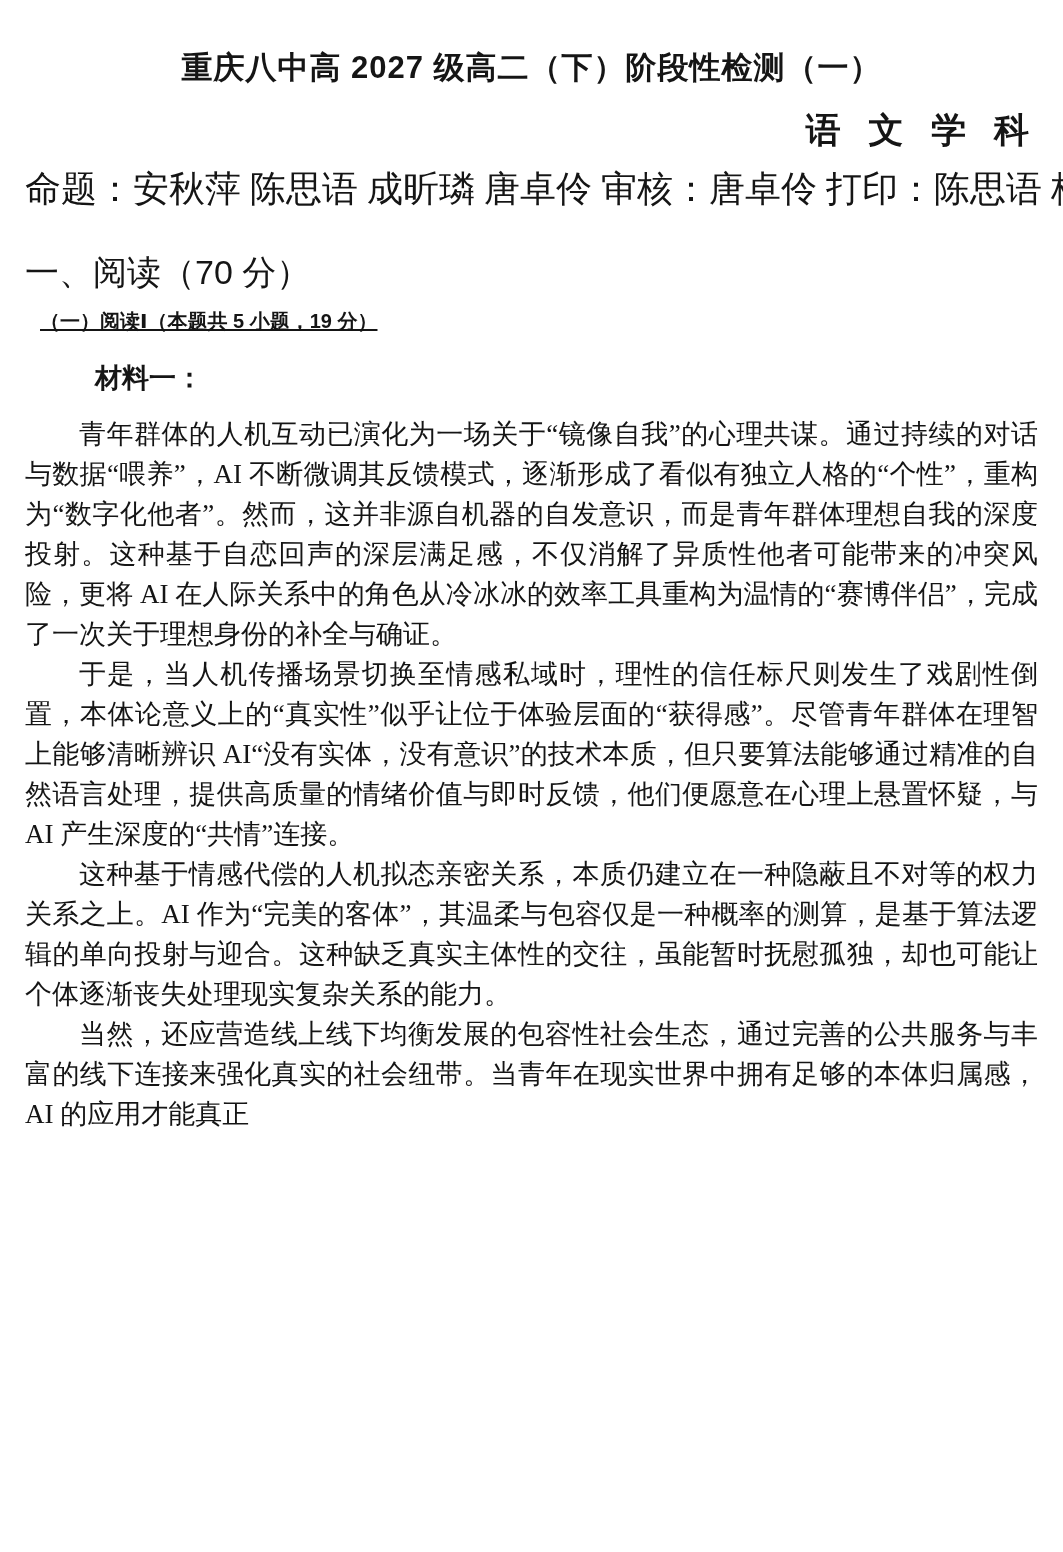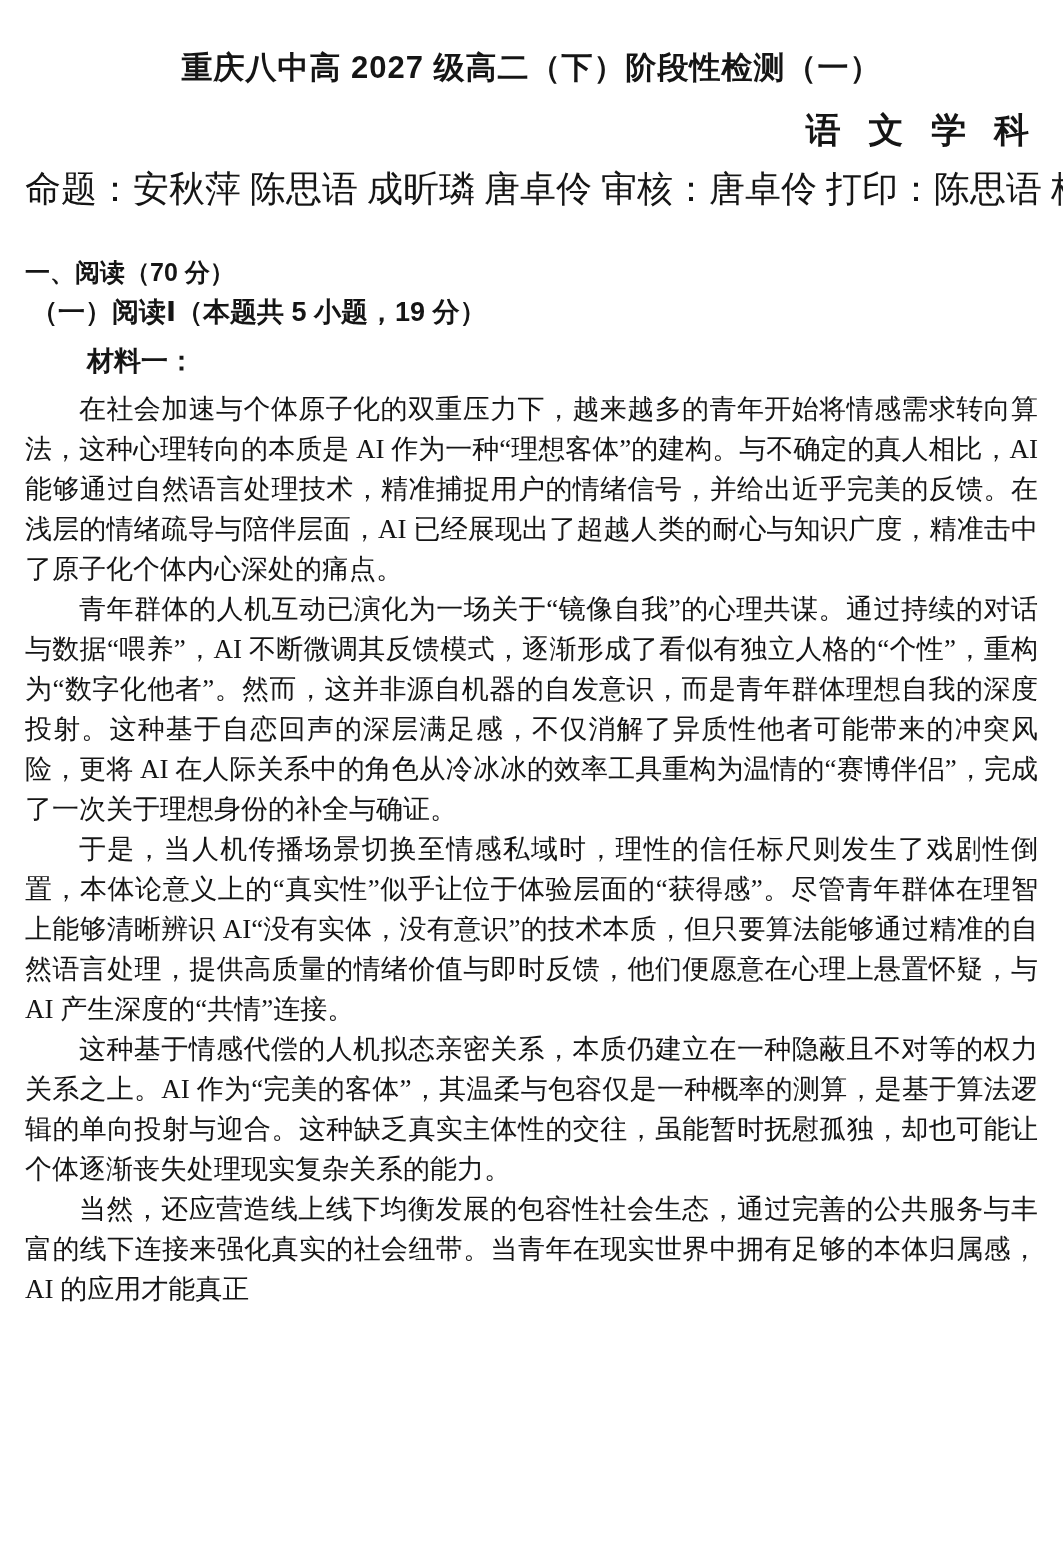--- a/index.html
+++ b/index.html
@@ -36,40 +36,41 @@
   .byline{
     margin:22px 0 0 0;
     font-size:36px;
     line-height:34px;
     text-align:center;
     white-space:nowrap;
   }
   .sec-heading{
     margin:46px 0 0 0;
     font-family:"Liberation Sans","DejaVu Sans",sans-serif;
-    font-weight:bold;
-    font-size:25px;
+    font-weight:normal;
+    font-size:34px;
     line-height:40px;
   }
   .subsec-heading{
-    margin:0;
+    margin:9px;
     padding-left:6px;
     font-family:"Liberation Sans","DejaVu Sans",sans-serif;
     font-weight:bold;
-    font-size:27px;
+    font-size:20px;
     line-height:41px;
+    text-decoration:underline;
   }
   .intro-line{
     margin:0;
     font-size:27px;
     line-height:40px;
     text-indent:2em;
   }
   .material-label{
-    margin:8px;
+    margin:16px;
     font-family:"Liberation Sans","DejaVu Sans",sans-serif;
     font-weight:bold;
     font-size:27px;
     line-height:40px;
     text-indent:2em;
   }
   .body-para{
     margin:0;
     font-size:27px;
     line-height:40px;
@@ -129,21 +130,20 @@
 
   <div class="byline">命题：安秋萍 陈思语 成昕璘 唐卓伶 审核：唐卓伶 打印：陈思语 校对：成昕璘</div>
 
   <h3 class="sec-heading">一、阅读（70 分）</h3>
 
   <h4 class="subsec-heading">（一）阅读Ⅰ（本题共 5 小题，19 分）</h4>
 
 
   <p class="material-label">材料一：</p>
 
-  <p class="body-para">在社会加速与个体原子化的双重压力下，越来越多的青年开始将情感需求转向算法，这种心理转向的本质是 AI 作为一种“理想客体”的建构。与不确定的真人相比，AI 能够通过自然语言处理技术，精准捕捉用户的情绪信号，并给出近乎完美的反馈。在浅层的情绪疏导与陪伴层面，AI 已经展现出了超越人类的耐心与知识广度，精准击中了原子化个体内心深处的痛点。</p>
   <p class="body-para">青年群体的人机互动已演化为一场关于“镜像自我”的心理共谋。通过持续的对话与数据“喂养”，AI 不断微调其反馈模式，逐渐形成了看似有独立人格的“个性”，重构为“数字化他者”。然而，这并非源自机器的自发意识，而是青年群体理想自我的深度投射。这种基于自恋回声的深层满足感，不仅消解了异质性他者可能带来的冲突风险，更将 AI 在人际关系中的角色从冷冰冰的效率工具重构为温情的“赛博伴侣”，完成了一次关于理想身份的补全与确证。</p>
   <p class="body-para">于是，当人机传播场景切换至情感私域时，理性的信任标尺则发生了戏剧性倒置，本体论意义上的“真实性”似乎让位于体验层面的“获得感”。尽管青年群体在理智上能够清晰辨识 AI“没有实体，没有意识”的技术本质，但只要算法能够通过精准的自然语言处理，提供高质量的情绪价值与即时反馈，他们便愿意在心理上悬置怀疑，与 AI 产生深度的“共情”连接。</p>
   <p class="body-para">这种基于情感代偿的人机拟态亲密关系，本质仍建立在一种隐蔽且不对等的权力关系之上。AI 作为“完美的客体”，其温柔与包容仅是一种概率的测算，是基于算法逻辑的单向投射与迎合。这种缺乏真实主体性的交往，虽能暂时抚慰孤独，却也可能让个体逐渐丧失处理现实复杂关系的能力。</p>
   <p class="body-para">当然，还应营造线上线下均衡发展的包容性社会生态，通过完善的公共服务与丰富的线下连接来强化真实的社会纽带。当青年在现实世界中拥有足够的本体归属感，AI 的应用才能真正</p>
 
   <div class="page-footer">重庆八中高 2027 级高二（下）阶段性检测（一）语文 第 1 页 共 8 页</div>
 
   <div class="shadow-fan">
     <div class="blob"></div>
     <div class="streak s1"></div>

